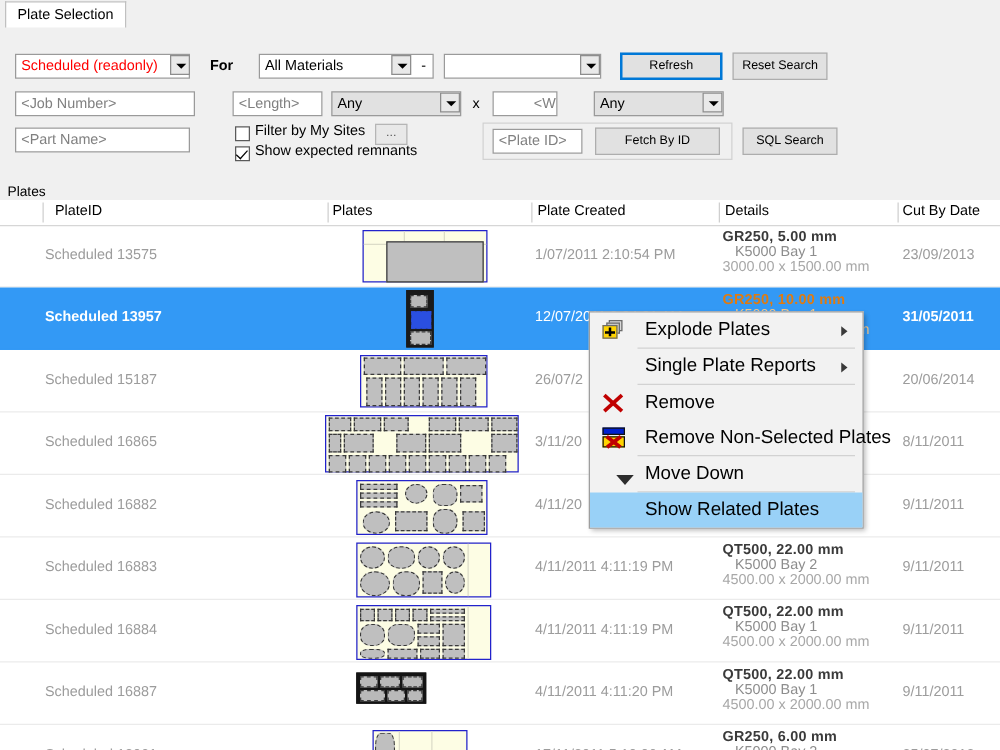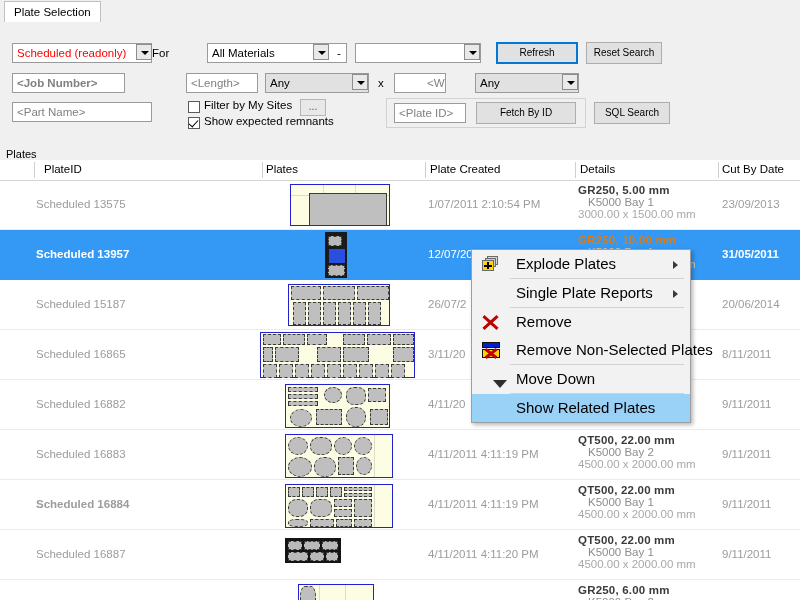--- a/index.html
+++ b/index.html
@@ -143,34 +143,34 @@
 
   <div class="tabstrip">
     <div class="tab">Plate Selection</div>
   </div>
 
   <div class="panel">
 
     <div class="fld red" style="left:12px;top:21px;width:140px;">Scheduled (readonly)</div>
     <div class="arrowbox" style="left:136px;top:22px;"></div>
 
-    <div class="lbl" style="left:152px;top:25px;">For</div>
+    <div class="lbl" style="left:168px;top:25px;font-weight:bold;">For</div>
 
     <div class="combo white" style="left:190px;top:21px;width:140px;margin-left:17px;">All Materials</div>
     <div class="arrowbox" style="left:313px;top:22px;"></div>
 
     <div class="lbl" style="left:337px;top:25px;">-</div>
 
     <div class="combo white" style="left:355px;top:21px;width:126px;"></div>
     <div class="arrowbox" style="left:464px;top:22px;"></div>
 
     <div class="btn primary" style="left:496px;top:20px;width:82px;">Refresh</div>
     <div class="btn" style="left:586px;top:20px;width:76px;">Reset Search</div>
 
-    <div class="fld" style="left:12px;top:51px;width:113px;font-weight:bold;">&lt;Job Number&gt;</div>
+    <div class="fld" style="left:12px;top:51px;width:144px;">&lt;Job Number&gt;</div>
 
     <div class="fld" style="left:186px;top:51px;width:72px;">&lt;Length&gt;</div>
     <div class="combo" style="left:265px;top:51px;width:104px;">Any</div>
     <div class="arrowbox" style="left:352px;top:52px;"></div>
 
     <div class="lbl" style="left:378px;top:55px;">x</div>
 
     <div class="fld" style="left:394px;top:51px;width:52px;padding-left:32px;">&lt;Width&gt;</div>
     <div class="combo" style="left:475px;top:51px;width:104px;">Any</div>
     <div class="arrowbox" style="left:562px;top:52px;"></div>
@@ -349,21 +349,21 @@
         <div class="c-created" style="top:18px;">4/11/2011 4:11:19 PM</div>
         <div class="c-det" style="top:4px;">
           <div class="d1">QT500, 22.00 mm</div>
           <div class="d2">K5000 Bay 2</div>
           <div class="d3">4500.00 x 2000.00 mm</div>
         </div>
         <div class="c-cut" style="top:18px;">9/11/2011</div>
       </div>
 
       <div class="row" style="top:300px;height:50px;">
-        <div class="c-id" style="top:18px;font-weight:bold;">Scheduled 16884</div>
+        <div class="c-id" style="top:18px;">Scheduled 16884</div>
         <div class="thumbwrap" style="left:285px;top:4px;">
           <div class="plate" style="left:0;top:0;width:108px;height:44px;">
             <div class="vline" style="left:88px;"></div>
             <div class="part" style="left:2px;top:2px;width:12px;height:10px;"></div>
             <div class="part" style="left:16px;top:2px;width:12px;height:10px;"></div>
             <div class="part" style="left:30px;top:2px;width:12px;height:10px;"></div>
             <div class="part" style="left:44px;top:2px;width:12px;height:10px;"></div>
             <div class="part" style="left:58px;top:2px;width:28px;height:4px;"></div>
             <div class="part" style="left:58px;top:8px;width:28px;height:4px;"></div>
             <div class="part" style="left:2px;top:14px;width:20px;height:18px;border-radius:45%;"></div>

